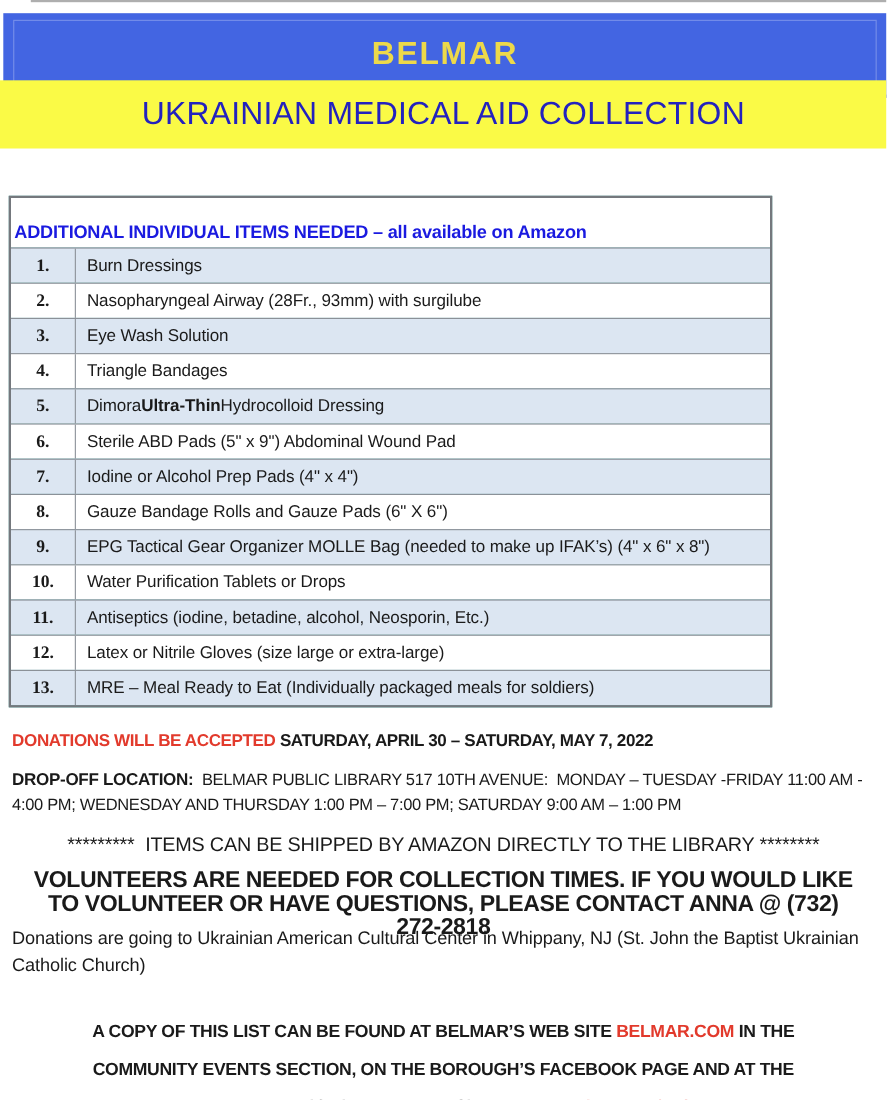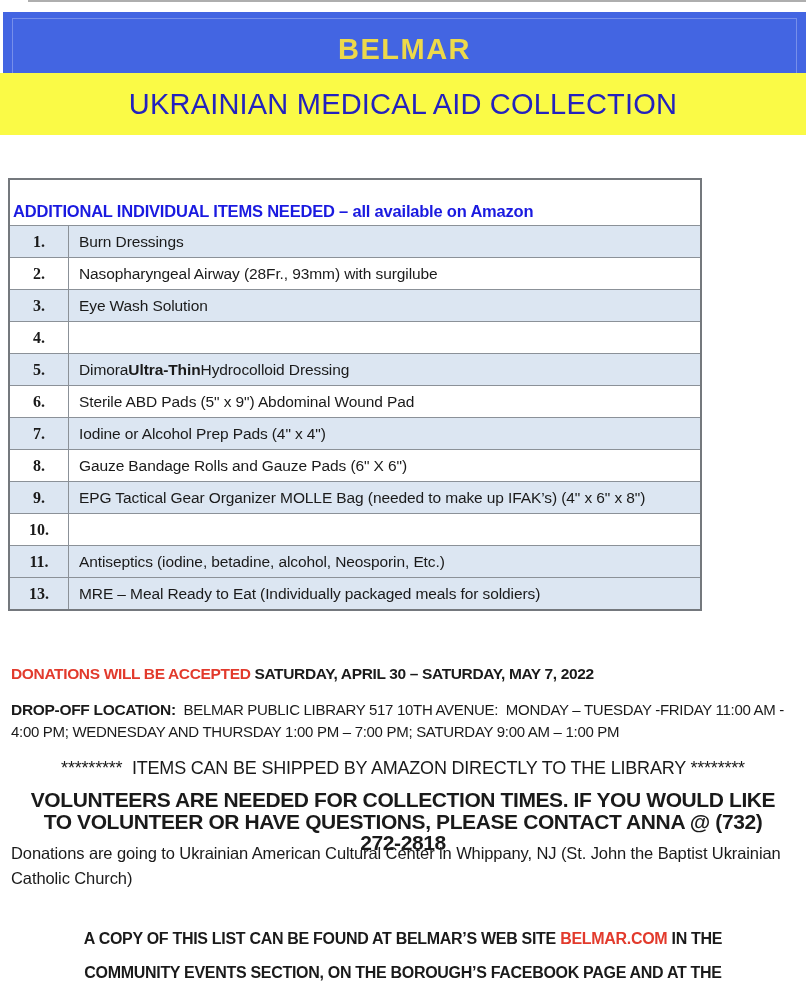--- a/index.html
+++ b/index.html
@@ -108,20 +108,21 @@
     <div class="table-row">
       <div class="cell-num">2.</div>
       <div class="cell-text">Nasopharyngeal Airway (28Fr., 93mm) with surgilube</div>
     </div>
     <div class="table-row shade">
       <div class="cell-num">3.</div>
       <div class="cell-text">Eye Wash Solution</div>
     </div>
     <div class="table-row">
       <div class="cell-num">4.</div>
+      <div class="cell-text">Triangle Bandages</div>
     </div>
     <div class="table-row shade">
       <div class="cell-num">5.</div>
       <div class="cell-text">
           <span>Dimora </span>
           <span class="b">Ultra-Thin</span>
           <span> Hydrocolloid Dressing</span>
         </div>
     </div>
     <div class="table-row">
@@ -135,24 +136,29 @@
     <div class="table-row">
       <div class="cell-num">8.</div>
       <div class="cell-text">Gauze Bandage Rolls and Gauze Pads (6" X 6")</div>
     </div>
     <div class="table-row shade">
       <div class="cell-num">9.</div>
       <div class="cell-text">EPG Tactical Gear Organizer MOLLE Bag (needed to make up IFAK’s) (4" x 6" x 8")</div>
     </div>
     <div class="table-row">
       <div class="cell-num">10.</div>
+      <div class="cell-text">Water Purification Tablets or Drops</div>
     </div>
     <div class="table-row shade">
       <div class="cell-num">11.</div>
       <div class="cell-text">Antiseptics (iodine, betadine, alcohol, Neosporin, Etc.)</div>
+    </div>
+    <div class="table-row">
+      <div class="cell-num">12.</div>
+      <div class="cell-text">Latex or Nitrile Gloves (size large or extra-large)</div>
     </div>
     <div class="table-row shade">
       <div class="cell-num">13.</div>
       <div class="cell-text">MRE – Meal Ready to Eat (Individually packaged meals for soldiers)</div>
     </div>
   </div>
 
   <div class="donations-line"><span class="red">DONATIONS WILL BE ACCEPTED</span><span> SATURDAY, APRIL 30 – SATURDAY, MAY 7, 2022</span></div>
 
   <div class="dropoff-line"><span class="b">DROP-OFF LOCATION:</span><span>  BELMAR PUBLIC LIBRARY 517 10TH AVENUE:  MONDAY – TUESDAY -FRIDAY 11:00 AM - 4:00 PM; WEDNESDAY AND THURSDAY 1:00 PM – 7:00 PM; SATURDAY 9:00 AM – 1:00 PM</span></div>

